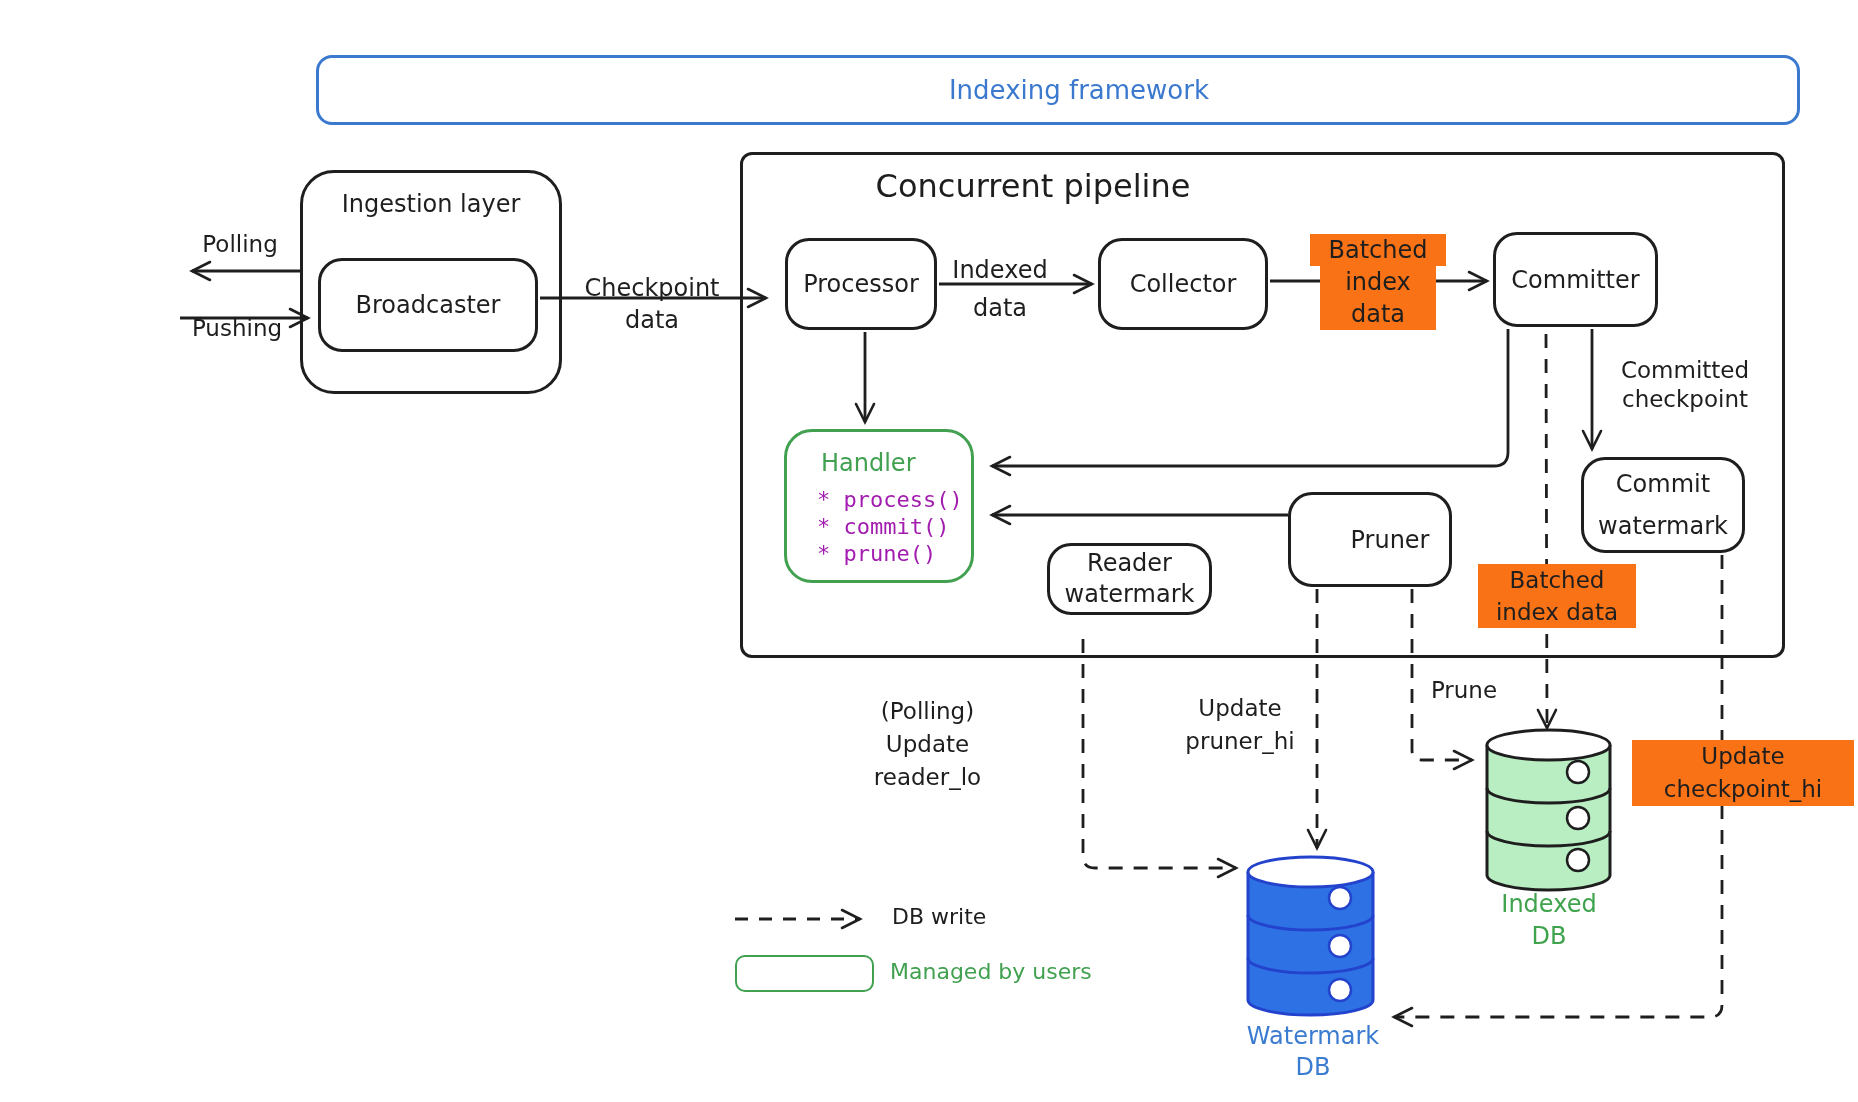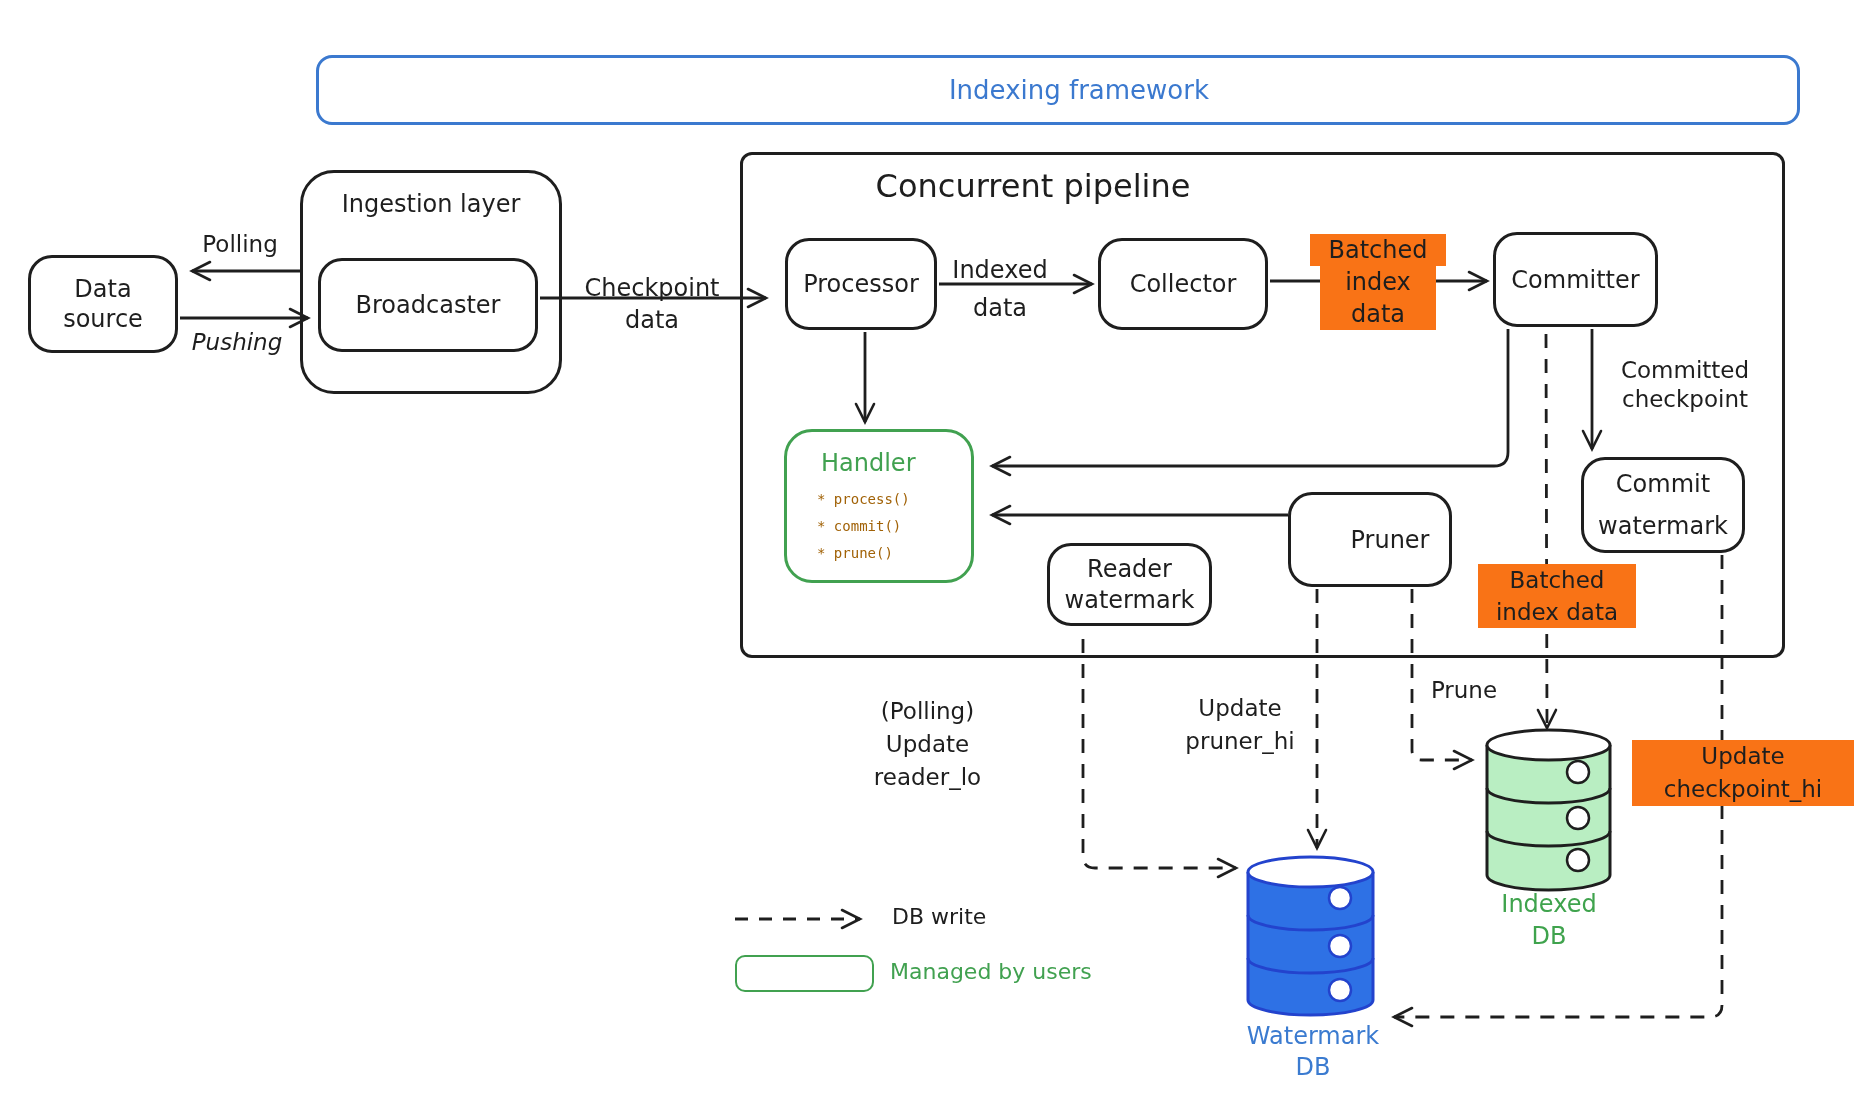--- a/index.html
+++ b/index.html
@@ -11,38 +11,35 @@
   .container-box{align-items:flex-start;justify-content:center;z-index:1;background:transparent;}
   .lbl{position:absolute;text-align:center;font-size:23px;line-height:32px;z-index:4;white-space:nowrap;}
   .lbl.bg{background:#f97316;padding:0 6px;}
   .green{color:#41a150;}
   .blue{color:#3b79cf;}
   svg.layer{position:absolute;left:0;top:0;z-index:2;pointer-events:none;}
   .handler-box{border:3px solid #41a150;border-radius:28px;flex-direction:column;
                align-items:flex-start;justify-content:flex-start;padding:14px 0 0 30px;}
   .handler-title{font-size:24px;color:#41a150;margin:2px 0 8px 4px;}
   .handler-methods{font-family:"DejaVu Sans Mono","Liberation Mono",monospace;
-                   font-size:14px;line-height:27px;color:#a16207;text-align:right;}
+                   font-size:22px;line-height:27px;color:#a21caf;text-align:right;}
   .frame-bar{border:3px solid #3b79cf;border-radius:16px;color:#3b79cf;font-size:26px;z-index:1;padding-left:42px;}
   .pipeline-title{position:absolute;left:130px;top:16px;width:320px;text-align:center;
                   font-size:32px;color:#1e1e1e;}
   .legend-swatch{position:absolute;border:2.5px solid #41a150;border-radius:10px;background:#fff;z-index:3;}
 </style>
 </head>
 <body>
 
 <div id="canvas">
 
   <div class="box frame-bar" style="left:316px;top:55px;width:1484px;height:70px;">
     <span>Indexing framework</span>
   </div>
 
-  <div class="box" style="left:28px;top:255px;width:150px;height:98px;">
-    <span>Data source</span>
-  </div>
 
   <div class="box container-box" style="left:300px;top:170px;width:262px;height:224px;border-radius:34px;padding-top:16px;">
     <span>Ingestion layer</span>
   </div>
 
   <div class="box" style="left:318px;top:258px;width:220px;height:94px;">
     <span>Broadcaster</span>
   </div>
 
   <div class="box container-box" style="left:740px;top:152px;width:1045px;height:506px;border-radius:12px;">
@@ -65,21 +62,21 @@
     <div class="handler-title">Handler</div>
     <div class="handler-methods">* process()</div>
     <div class="handler-methods">* commit()</div>
     <div class="handler-methods">* prune()</div>
   </div>
 
   <div class="box" style="left:1288px;top:492px;width:164px;height:95px;padding-left:40px;">
     <span>Pruner</span>
   </div>
 
-  <div class="box" style="left:1047px;top:543px;width:165px;height:83px;flex-direction:column;line-height:31px;">
+  <div class="box" style="left:1047px;top:543px;width:165px;height:72px;flex-direction:column;line-height:31px;">
     <span>Reader</span>
     <span>watermark</span>
   </div>
 
   <div class="box" style="left:1581px;top:457px;width:164px;height:96px;flex-direction:column;line-height:31px;gap:11px;">
     <span>Commit</span>
     <span>watermark</span>
   </div>
 
   <svg class="layer" width="1858" height="1102" viewBox="0 0 1858 1102">
@@ -121,21 +118,21 @@
 
     <path d="M1546,334 L1547,728" fill="none" stroke="#1e1e1e" stroke-width="2.8" stroke-dasharray="14 11" marker-end="url(#av)"></path>
     <path d="M1317,589 L1317,848" fill="none" stroke="#1e1e1e" stroke-width="2.8" stroke-dasharray="14 11" marker-end="url(#av)"></path>
     <path d="M1412,589 L1412,750 Q1412,760 1422,760 L1472,760" fill="none" stroke="#1e1e1e" stroke-width="2.8" stroke-dasharray="14 11" marker-end="url(#av)"></path>
     <path d="M1083,639 L1083,856 Q1083,868 1095,868 L1236,868" fill="none" stroke="#1e1e1e" stroke-width="2.8" stroke-dasharray="14 11" marker-end="url(#av)"></path>
     <path d="M1722,555 L1722,1005 Q1722,1017 1710,1017 L1394,1017" fill="none" stroke="#1e1e1e" stroke-width="2.8" stroke-dasharray="14 11" marker-end="url(#av)"></path>
     <path d="M735,919 L860,919" fill="none" stroke="#1e1e1e" stroke-width="2.8" stroke-dasharray="13 11" marker-end="url(#av)"></path>
   </svg>
 
   <div class="lbl" style="left:190px;top:228px;width:100px;">Polling</div>
-  <div class="lbl" style="left:187px;top:326px;width:100px;font-style:italic;">Pushing</div>
+  <div class="lbl" style="left:187px;top:312px;width:100px;">Pushing</div>
 
   <div class="lbl" style="left:576px;top:272px;width:152px;font-size:24px;">Checkpoint</div>
   <div class="lbl" style="left:576px;top:304px;width:152px;font-size:24px;">data</div>
 
   <div class="lbl" style="left:925px;top:254px;width:150px;font-size:24px;">Indexed</div>
   <div class="lbl" style="left:925px;top:292px;width:150px;font-size:24px;">data</div>
 
   <div class="lbl bg" style="left:1310px;top:234px;width:124px;font-size:24px;">Batched</div>
   <div class="lbl bg" style="left:1320px;top:266px;width:104px;font-size:24px;">index</div>
   <div class="lbl bg" style="left:1320px;top:298px;width:104px;font-size:24px;">data</div>

